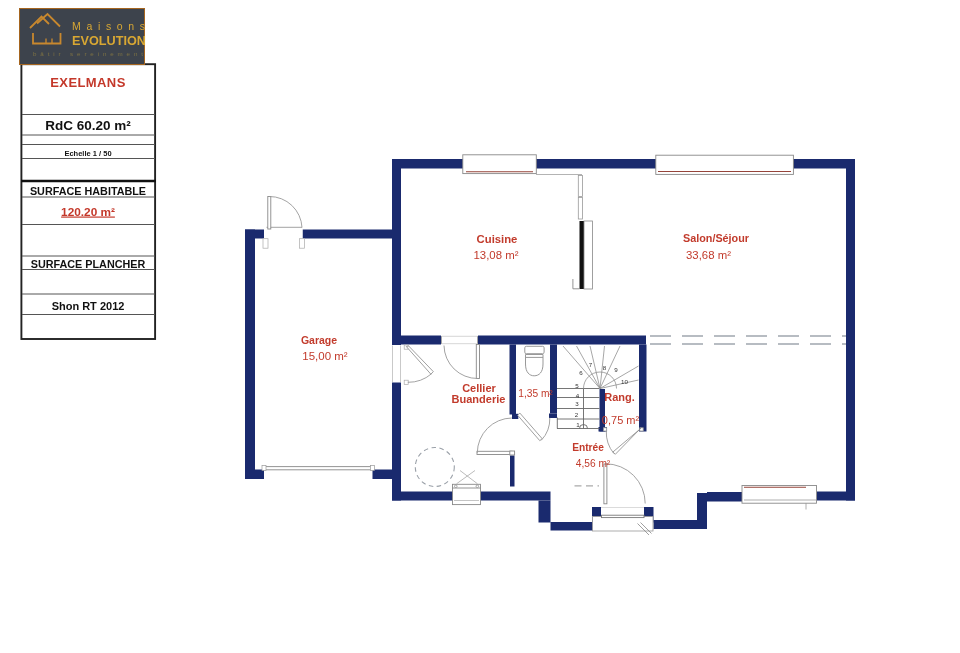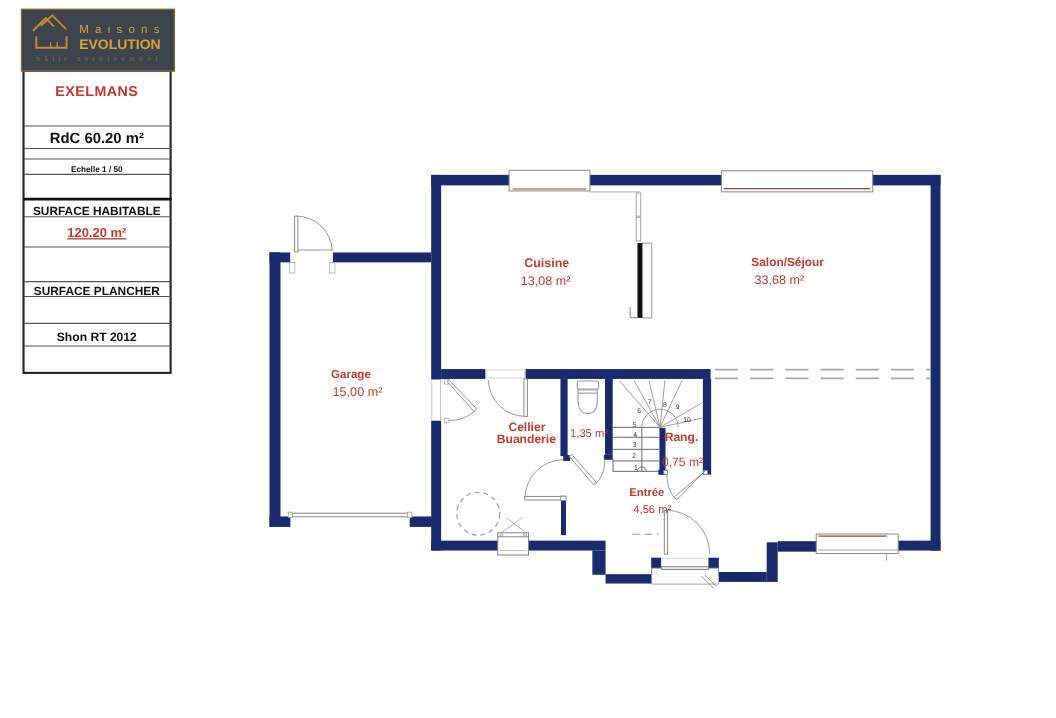--- a/index.html
+++ b/index.html
@@ -1,17 +1,17 @@
 <!DOCTYPE html>
 <html><head>
 <meta charset="utf-8">
 <style>
   html,body{margin:0;padding:0;}
   body{width:960px;height:653px;background:#ffffff;font-family:"Liberation Sans",sans-serif;position:relative;overflow:hidden;}
-  #logo{position:absolute;left:19px;top:8px;width:140px;height:57px;background:#3d434c;border:1.5px solid #a5651f;box-sizing:border-box;z-index:5;}
+  #logo{position:absolute;left:19px;top:8px;width:126px;height:57px;background:#3d434c;border:1.5px solid #a5651f;box-sizing:border-box;z-index:5;}
   #plan{position:absolute;left:0;top:0;}
 </style>
 </head>
 <body>
 <div id="logo">
   <svg width="135" height="53" viewBox="0 0 135 53">
     <path d="M10,19 L21.5,7.5 L29,15" fill="none" stroke="#c8882e" stroke-width="1.8"></path>
     <path d="M17,14.5 L27.5,5 L40,17.5" fill="none" stroke="#c8882e" stroke-width="1.8"></path>
     <path d="M13,24 L13,34.5 L40.5,34.5 L40.5,24" fill="none" stroke="#c8882e" stroke-width="1.8"></path>
     <path d="M26,29.5 L26,34.5 M32,29.5 L32,34.5" fill="none" stroke="#c8882e" stroke-width="1.3"></path>

